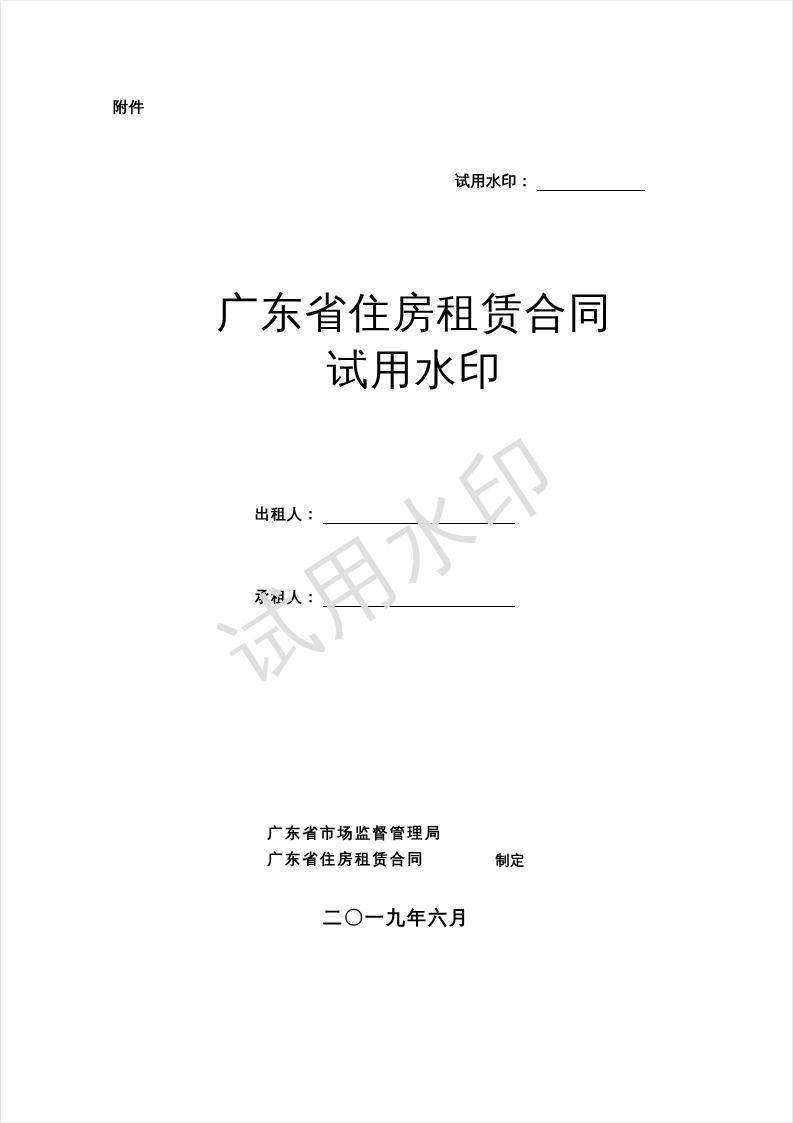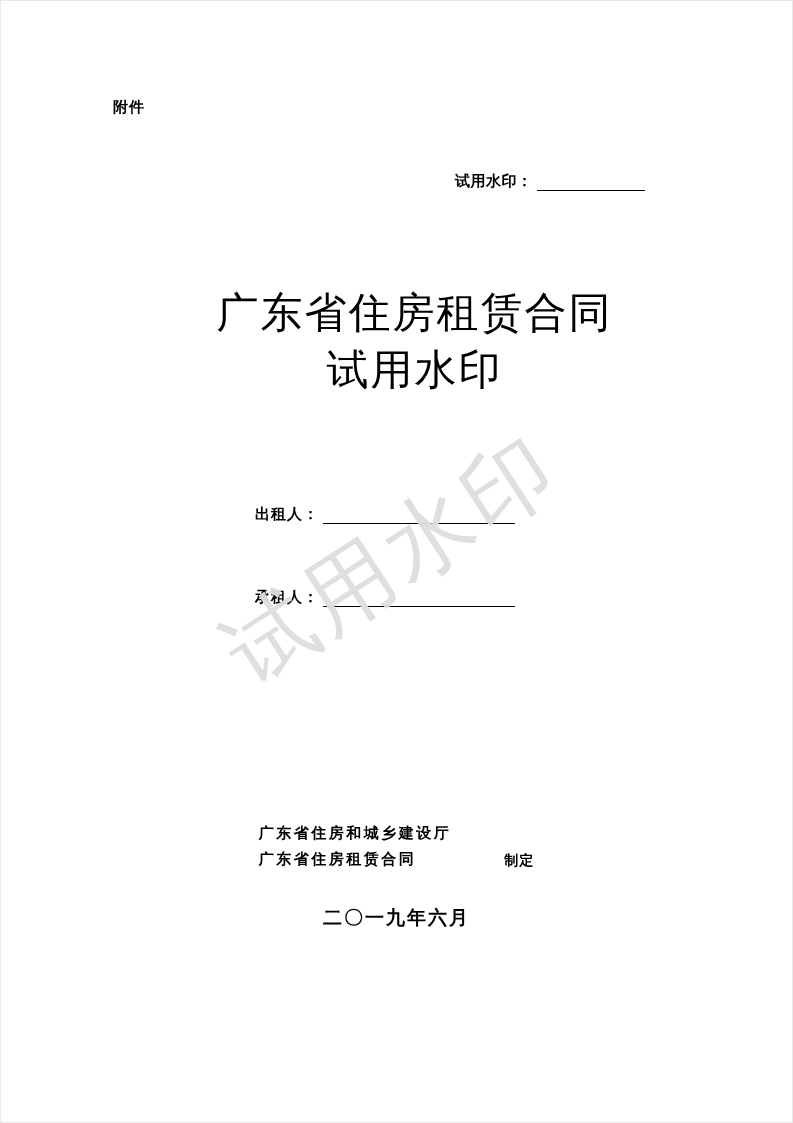--- a/index.html
+++ b/index.html
@@ -187,20 +187,20 @@
       <span class="blank"></span>
     </div>
   </div>
 
   <div class="watermark">
     <span>试用水印</span>
   </div>
 
   <div class="issuer-block">
     <div class="issuer-names">
-      <div>广东省住房和城乡建设厅</div>
+      <div>广东省市场监督管理局</div>
       <div>广东省住房租赁合同</div>
     </div>
     <div class="issuer-suffix">制定</div>
   </div>
 
   <div class="issue-date">二〇一九年六月</div>
 </div>
 
 </body></html>

